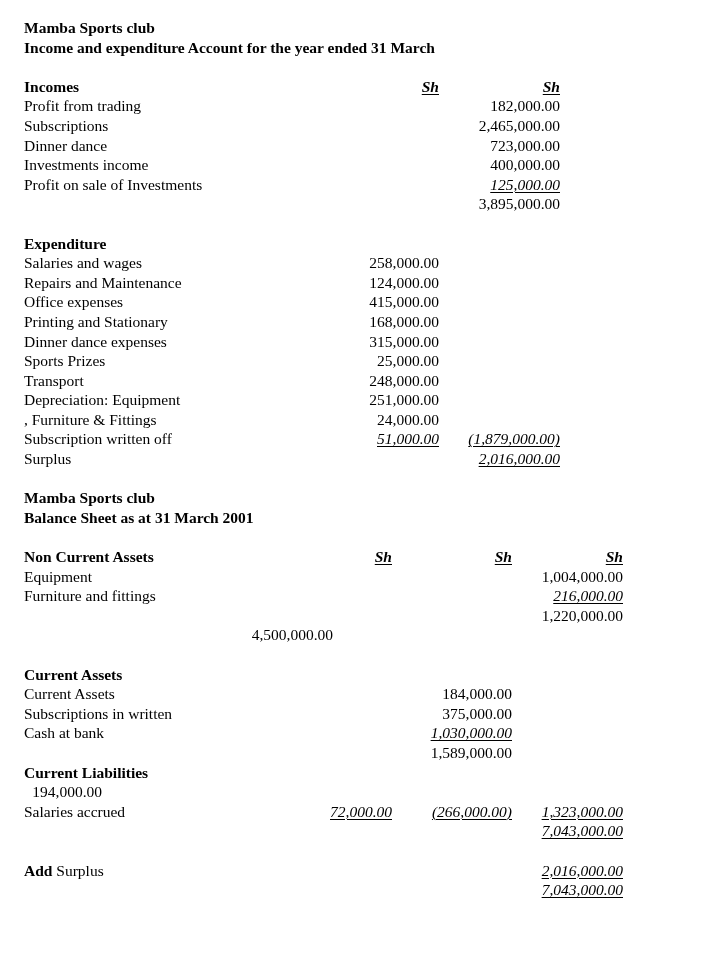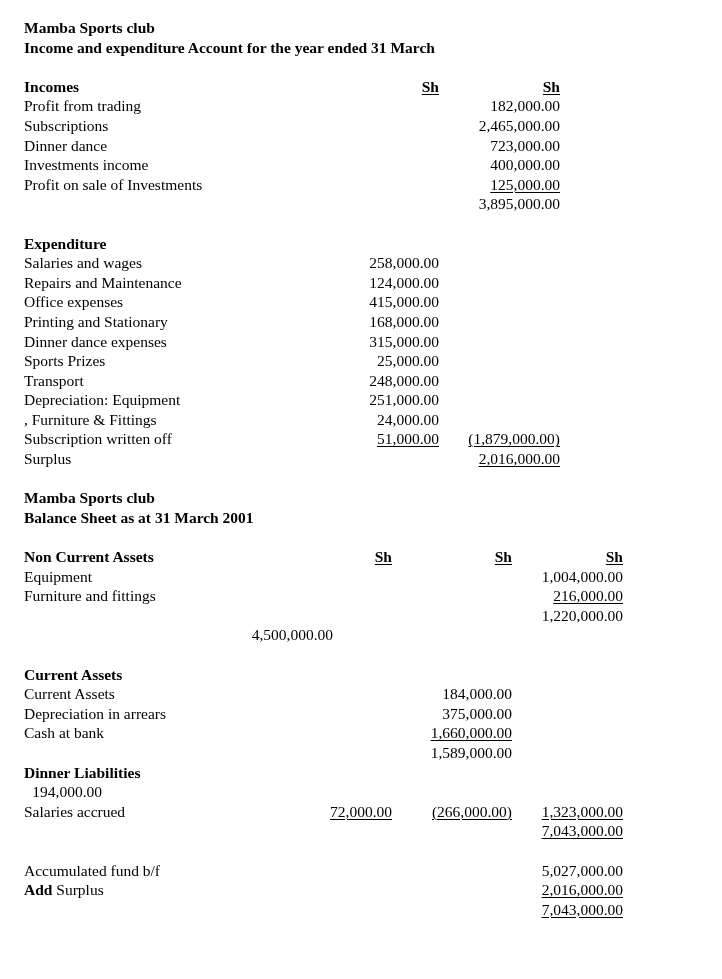--- a/index.html
+++ b/index.html
@@ -54,20 +54,21 @@
   .ie .c2 { width: 121px; }   
 
   
   .bs .c1 { width: 78px; }    
   .bs .c2 { width: 120px; }   
   .bs .c3 { width: 111px; }
   .u {
     text-decoration: underline;
     text-underline-offset: 2px;
     text-decoration-thickness: 1px;
+    font-style: italic;
   }
   .spacer { height: 19.6px; }
 
   .title-line {
     height: 19.6px;
     line-height: 19.6px;
     font-weight: bold;
     white-space: nowrap;
   }
   .hdr-label { font-weight: bold; }
@@ -259,41 +260,41 @@
       </div>
 
       <div id="ca-rows">
           <div class="row bs">
             <div class="label">Current Assets</div>
             <div class="num c1"></div>
             <div class="num c2">184,000.00</div>
             <div class="num c3"></div>
           </div>
           <div class="row bs">
-            <div class="label">Depreciation in arrears</div>
+            <div class="label">Subscriptions in written</div>
             <div class="num c1"></div>
             <div class="num c2">375,000.00</div>
             <div class="num c3"></div>
           </div>
           <div class="row bs">
             <div class="label">Cash at bank</div>
             <div class="num c1"></div>
-            <div class="num c2"><span class="u">1,660,000.00</span></div>
+            <div class="num c2"><span class="u">1,030,000.00</span></div>
             <div class="num c3"></div>
           </div>
           <div class="row bs">
             <div class="label"></div>
             <div class="num c1"></div>
             <div class="num c2">1,589,000.00</div>
             <div class="num c3"></div>
           </div>
         </div>
 
       <div class="row bs">
-        <div class="label hdr-label">Dinner Liabilities</div>
+        <div class="label hdr-label">Current Liabilities</div>
         <div class="num c1"></div>
         <div class="num c2"></div>
         <div class="num c3"></div>
       </div>
 
       <div id="cl-rows">
           <div class="row bs">
             <div class="num c1">194,000.00</div>
             <div class="num c2"></div>
             <div class="num c3"></div>
@@ -309,26 +310,20 @@
             <div class="num c1"></div>
             <div class="num c2"></div>
             <div class="num c3"><span class="u">7,043,000.00</span></div>
           </div>
         </div>
 
       <div class="spacer"></div>
 
       <div id="fund-rows">
           <div class="row bs">
-            <div class="label">Accumulated fund b/f</div>
-            <div class="num c1"></div>
-            <div class="num c2"></div>
-            <div class="num c3">5,027,000.00</div>
-          </div>
-          <div class="row bs">
             <div class="label"><span class="inline-bold">Add</span> Surplus</div>
             <div class="num c1"></div>
             <div class="num c2"></div>
             <div class="num c3"><span class="u">2,016,000.00</span></div>
           </div>
           <div class="row bs">
             <div class="label"></div>
             <div class="num c1"></div>
             <div class="num c2"></div>
             <div class="num c3"><span class="u">7,043,000.00</span></div>

